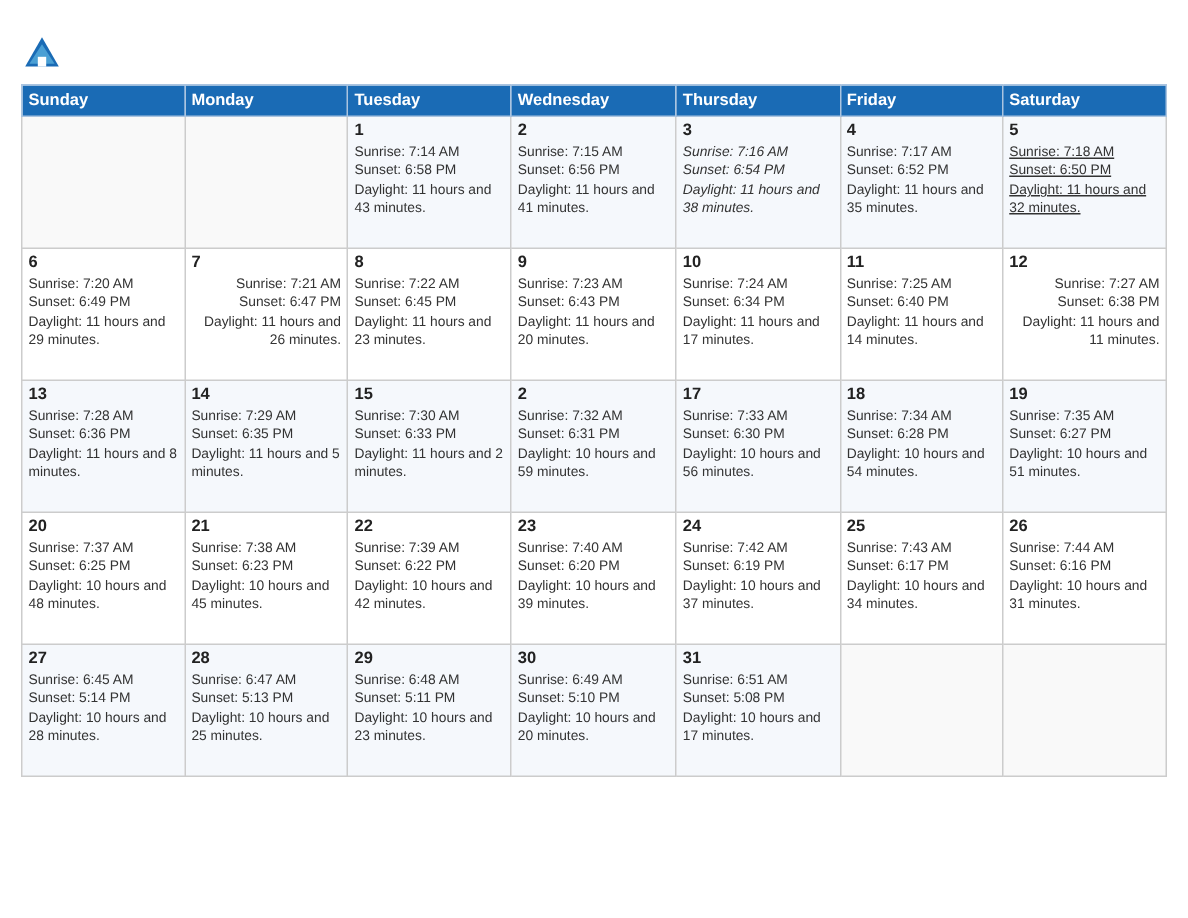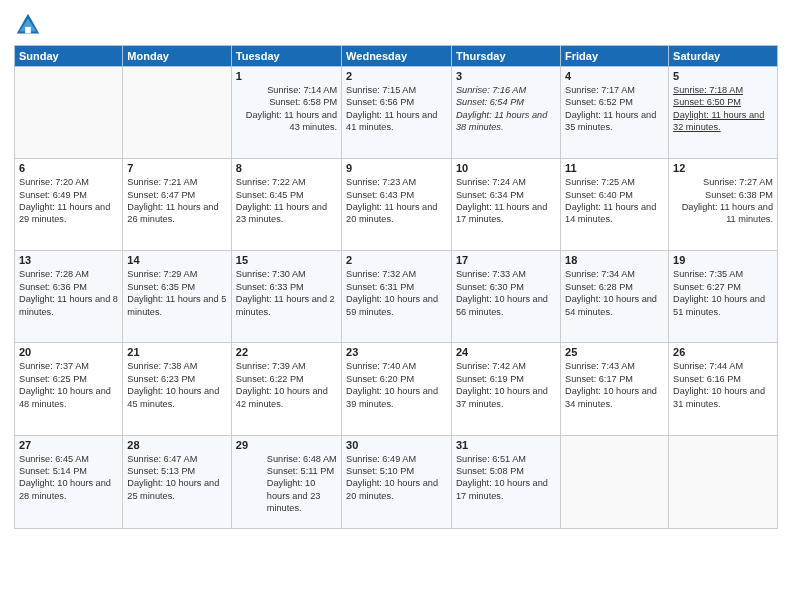--- a/index.html
+++ b/index.html
@@ -6,21 +6,21 @@
     body {
       font-family: Arial, sans-serif;
       background: #fff;
       width: 792px;
       height: 612px;
       overflow: hidden;
     }
     .page {
       width: 792px;
       height: 536px;
-      padding: 7px 14px;
+      padding: 18px 14px;
       display: flex;
       flex-direction: column;
     }
     .header {
       display: flex;
       justify-content: space-between;
       align-items: flex-start;
       margin-bottom: 6px;
     }
     .logo {
@@ -138,21 +138,21 @@
           <th>Friday</th>
           <th>Saturday</th>
         </tr>
     </thead>
     <tbody id="calendar-body">
     <tr>
           <td class="empty-cell"></td>
           <td class="empty-cell"></td>
           <td>
             <span class="day-num">1</span>
-            <div class="day-detail" style="white-space: pre-line; text-align: right;">Sunrise: 7:14 AM
+            <div class="day-detail" style="white-space: pre-line;">Sunrise: 7:14 AM
 Sunset: 6:58 PM
 Daylight: 11 hours and 43 minutes.</div>
           </td>
           <td>
             <span class="day-num">2</span>
             <div class="day-detail" style="white-space: pre-line;">Sunrise: 7:15 AM
 Sunset: 6:56 PM
 Daylight: 11 hours and 41 minutes.</div>
           </td>
           <td>
@@ -176,21 +176,21 @@
         </tr>
         <tr>
           <td>
             <span class="day-num">6</span>
             <div class="day-detail" style="white-space: pre-line;">Sunrise: 7:20 AM
 Sunset: 6:49 PM
 Daylight: 11 hours and 29 minutes.</div>
           </td>
           <td>
             <span class="day-num">7</span>
-            <div class="day-detail" style="white-space: pre-line;">Sunrise: 7:21 AM
+            <div class="day-detail" style="white-space: pre-line; text-align: right;">Sunrise: 7:21 AM
 Sunset: 6:47 PM
 Daylight: 11 hours and 26 minutes.</div>
           </td>
           <td>
             <span class="day-num">8</span>
             <div class="day-detail" style="white-space: pre-line;">Sunrise: 7:22 AM
 Sunset: 6:45 PM
 Daylight: 11 hours and 23 minutes.</div>
           </td>
           <td>
@@ -314,21 +314,21 @@
 Daylight: 10 hours and 28 minutes.</div>
           </td>
           <td>
             <span class="day-num">28</span>
             <div class="day-detail" style="white-space: pre-line;">Sunrise: 6:47 AM
 Sunset: 5:13 PM
 Daylight: 10 hours and 25 minutes.</div>
           </td>
           <td>
             <span class="day-num">29</span>
-            <div class="day-detail" style="white-space: pre-line; margin-left: 31px;">Sunrise: 6:48 AM
+            <div class="day-detail" style="white-space: pre-line;">Sunrise: 6:48 AM
 Sunset: 5:11 PM
 Daylight: 10 hours and 23 minutes.</div>
           </td>
           <td>
             <span class="day-num">30</span>
             <div class="day-detail" style="white-space: pre-line;">Sunrise: 6:49 AM
 Sunset: 5:10 PM
 Daylight: 10 hours and 20 minutes.</div>
           </td>
           <td>

